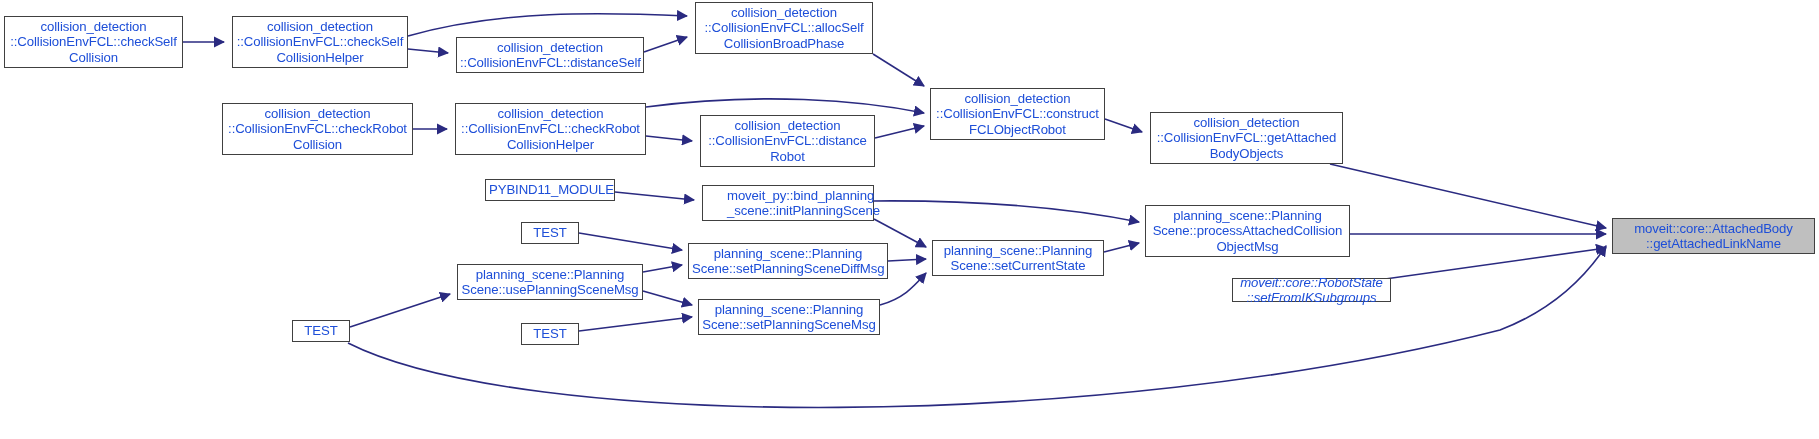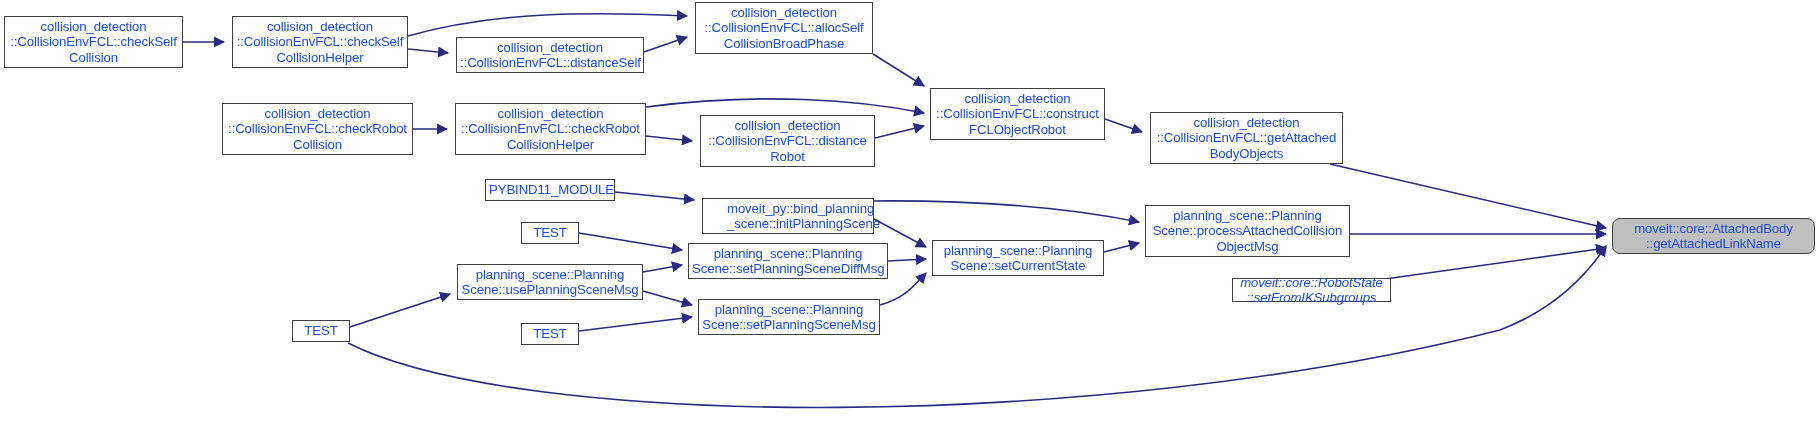--- a/index.html
+++ b/index.html
@@ -24,21 +24,20 @@
     font-size:13.2px;
     line-height:15.4px;
     letter-spacing:-0.1px;
     white-space:pre-line;
     padding:0 3px;
     z-index:2;
   }
   .node.highlight{
     background:#bfbfbf;
     border-color:#404040;
-    border-radius:8px;
   }
   .node .lbl{display:block;width:100%;}
 </style>
 </head>
 <body>
 
 <div id="canvas">
 
   <svg id="edges" viewBox="0 0 1819 439">
     <defs>
@@ -119,21 +118,21 @@
 FCLObjectRobot</span>
   </div>
   <div class="node" style="left:1150px;top:112px;width:193px;height:52px;">
     <span class="lbl">collision_detection
 ::CollisionEnvFCL::getAttached
 BodyObjects</span>
   </div>
   <div class="node" style="left:485px;top:179px;width:130px;height:22px;">
     <span class="lbl">PYBIND11_MODULE</span>
   </div>
-  <div class="node" style="left:702px;top:198px;width:172px;height:36px;padding-left:24px;">
+  <div class="node" style="left:702px;top:185px;width:172px;height:36px;padding-left:24px;">
     <span class="lbl">moveit_py::bind_planning
 _scene::initPlanningScene</span>
   </div>
   <div class="node" style="left:521px;top:222px;width:58px;height:22px;">
     <span class="lbl">TEST</span>
   </div>
   <div class="node" style="left:688px;top:243px;width:200px;height:36px;">
     <span class="lbl">planning_scene::Planning
 Scene::setPlanningSceneDiffMsg</span>
   </div>

